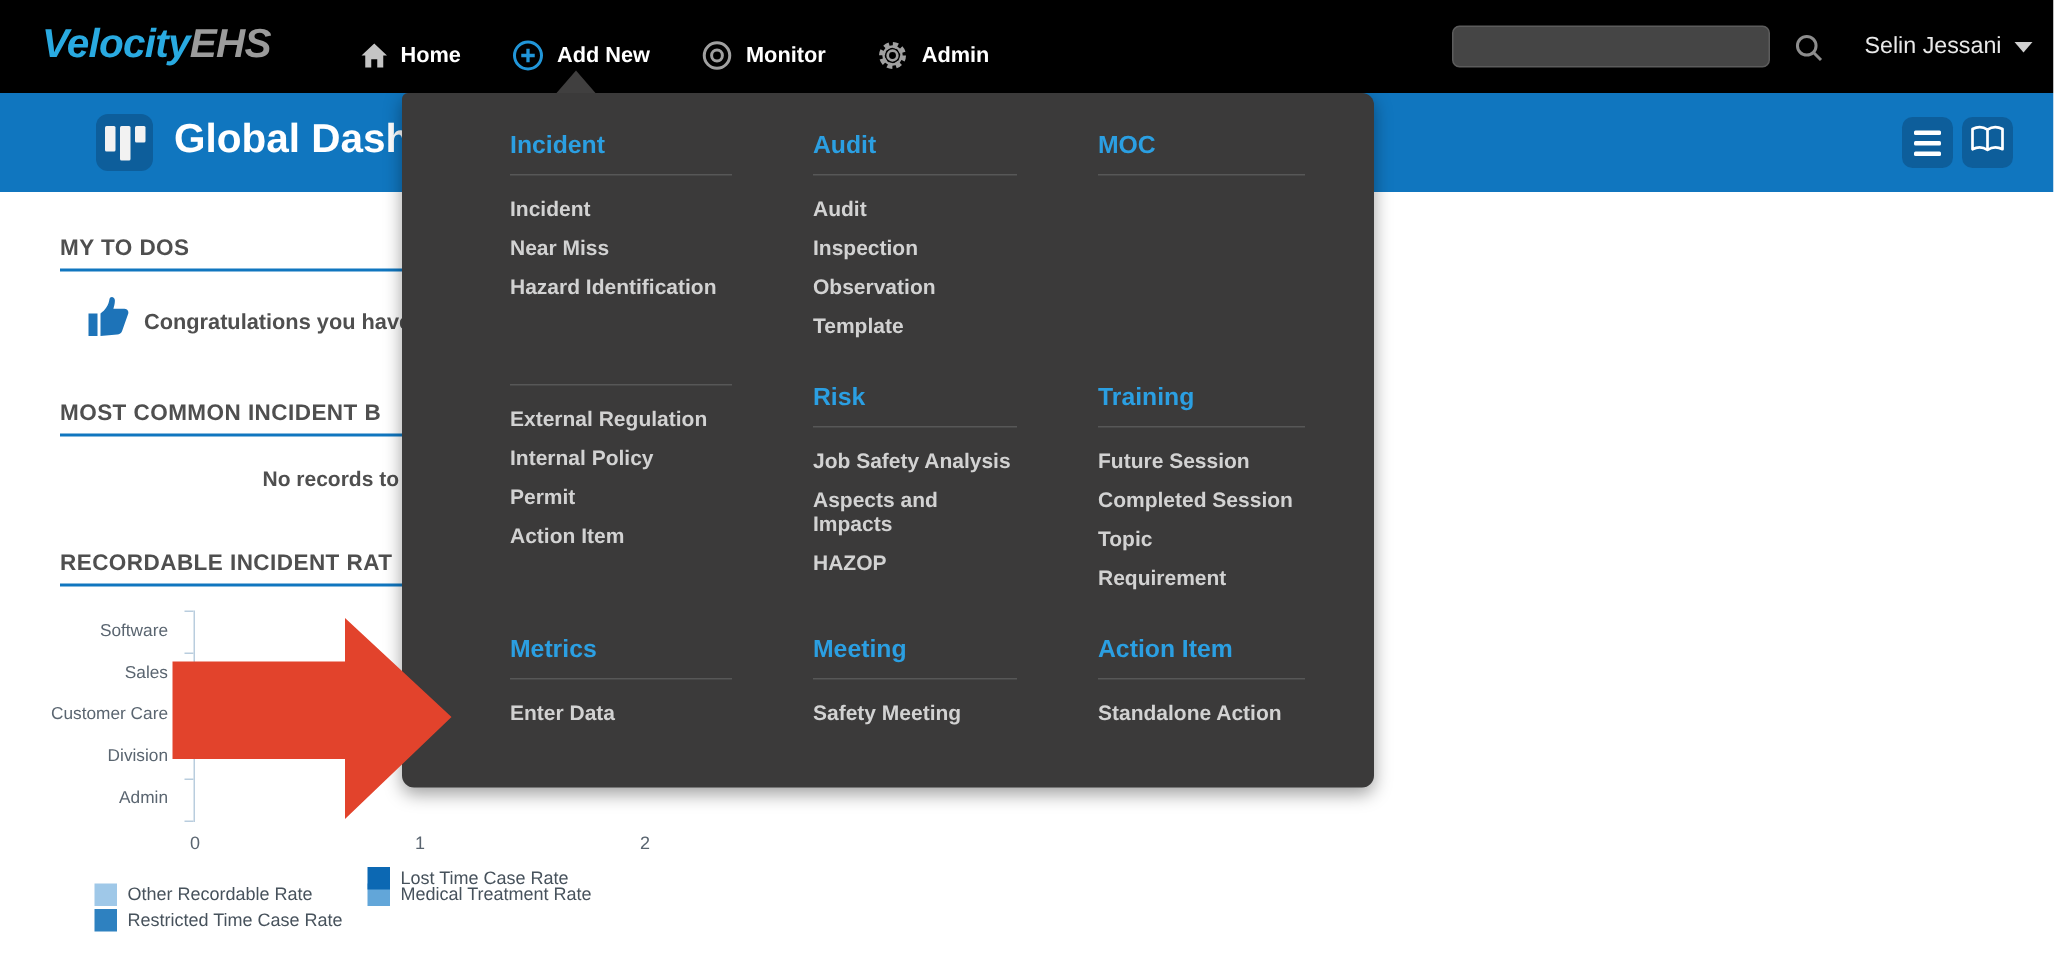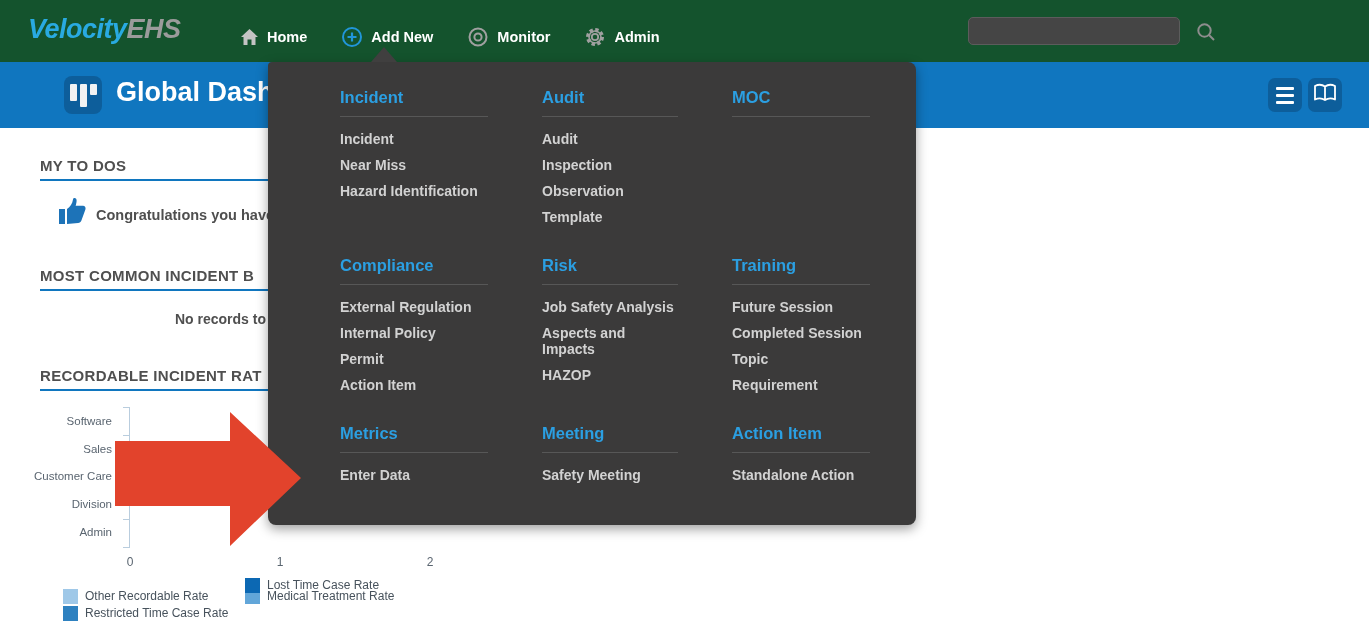--- a/index.html
+++ b/index.html
@@ -1,20 +1,20 @@
 <!DOCTYPE html>
 <html><head>
 <meta charset="utf-8">
 <style>
   * { margin:0; padding:0; box-sizing:border-box; }
   html,body { width:1369px; height:635px; font-family:"Liberation Sans", sans-serif; background:#fff; overflow:hidden; }
   .page { position:relative; width:1369px; height:635px; background:#fff; }
 
   
-  .topnav { position:absolute; left:0; top:0; width:1369px; height:62px; background:#14532d; z-index:30; }
+  .topnav { position:absolute; left:0; top:0; width:1369px; height:62px; background:#000000; z-index:30; }
   .logo { position:absolute; left:28px; top:14px; font-size:27px; font-weight:bold; font-style:italic; letter-spacing:-0.5px; cursor:pointer; }
   .logo .p1 { color:#29aae1; }
   .logo .p2 { color:#9b9b9b; }
   .navmenu { position:absolute; left:240px; top:0; height:74px; display:flex; align-items:center; gap:34px; }
   .navitem { display:flex; align-items:center; gap:8px; color:#fff; font-weight:bold; font-size:14.5px; cursor:pointer; }
   .navitem svg { display:block; }
   .searchbox { position:absolute; left:968px; top:17px; width:212px; height:28px; background:#454545; border:1px solid #5c5c5c; border-radius:5px; color:#ddd; padding:0 8px; font-size:13px; outline:none; }
   .mag { position:absolute; left:1194px; top:20px; }
   .usermenu { position:absolute; left:1243px; top:0; height:62px; display:flex; align-items:center; gap:9px; cursor:pointer; }
   .usermenu .uname { color:#e9e9e9; font-size:15.5px; }
@@ -111,20 +111,24 @@
     </div>
 
     <input class="searchbox" type="text" placeholder="" value="" style="">
     <span class="mag">
       <svg width="24" height="24" viewBox="0 0 24 24">
           <circle cx="10.5" cy="10.5" r="6.2" fill="none" stroke="#8d8d8d" stroke-width="2"></circle>
           <path d="M15 15 L20 20" stroke="#8d8d8d" stroke-width="2"></path>
         </svg>
     </span>
 
+    <div class="usermenu">
+      <span class="uname">Selin Jessani</span>
+      <span class="caret-down"></span>
+    </div>
   </div>
 
   <div class="bluebar">
     <div class="dash-ic">
       <span class="b1"></span>
         <span class="b2"></span>
         <span class="b3"></span>
     </div>
     <div class="pagetitle">Global Dashboard</div>
     <div class="bluebtn hamb">
@@ -217,21 +221,20 @@
         </ul>
       </div>
       <div class="menu-col">
         <h3>MOC</h3>
           <hr class="div">
       </div>
     </div>
 
     <div class="menu-row">
       <div class="menu-col">
-        <h3>Compliance</h3>
           <hr class="div">
         <ul>
           <li>External Regulation</li>
           <li>Internal Policy</li>
           <li>Permit</li>
           <li>Action Item</li>
         </ul>
       </div>
       <div class="menu-col">
         <h3>Risk</h3>

